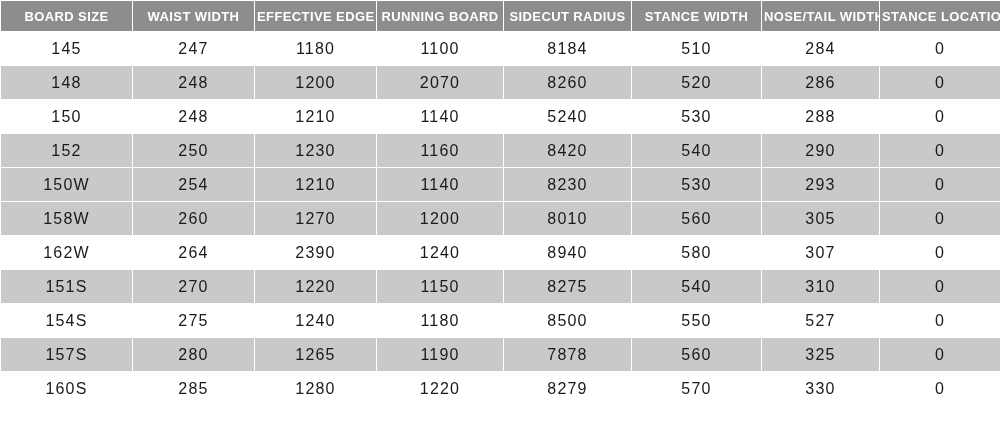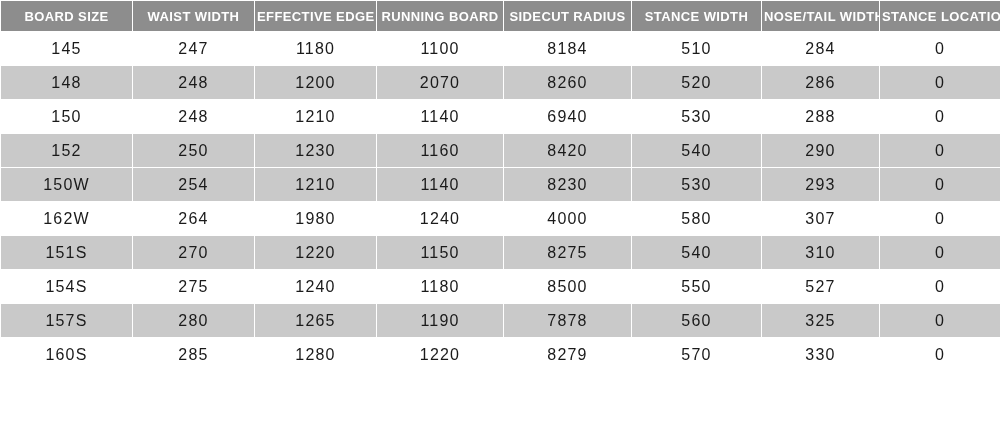--- a/index.html
+++ b/index.html
@@ -104,21 +104,21 @@
         <td>8260</td>
         <td>520</td>
         <td>286</td>
         <td>0</td>
       </tr>
       <tr class="row-odd">
         <td>150</td>
         <td>248</td>
         <td>1210</td>
         <td>1140</td>
-        <td>6940</td>
+        <td>5240</td>
         <td>530</td>
         <td>288</td>
         <td>0</td>
       </tr>
       <tr class="row-even">
         <td>152</td>
         <td>250</td>
         <td>1230</td>
         <td>1160</td>
         <td>8420</td>
@@ -129,26 +129,36 @@
       <tr class="row-even">
         <td>150W</td>
         <td>254</td>
         <td>1210</td>
         <td>1140</td>
         <td>8230</td>
         <td>530</td>
         <td>293</td>
         <td>0</td>
       </tr>
+      <tr class="row-even">
+        <td>158W</td>
+        <td>260</td>
+        <td>1270</td>
+        <td>1200</td>
+        <td>8010</td>
+        <td>560</td>
+        <td>305</td>
+        <td>0</td>
+      </tr>
       <tr class="row-odd">
         <td>162W</td>
         <td>264</td>
-        <td>1980</td>
+        <td>2390</td>
         <td>1240</td>
-        <td>4000</td>
+        <td>8940</td>
         <td>580</td>
         <td>307</td>
         <td>0</td>
       </tr>
       <tr class="row-even">
         <td>151S</td>
         <td>270</td>
         <td>1220</td>
         <td>1150</td>
         <td>8275</td>

